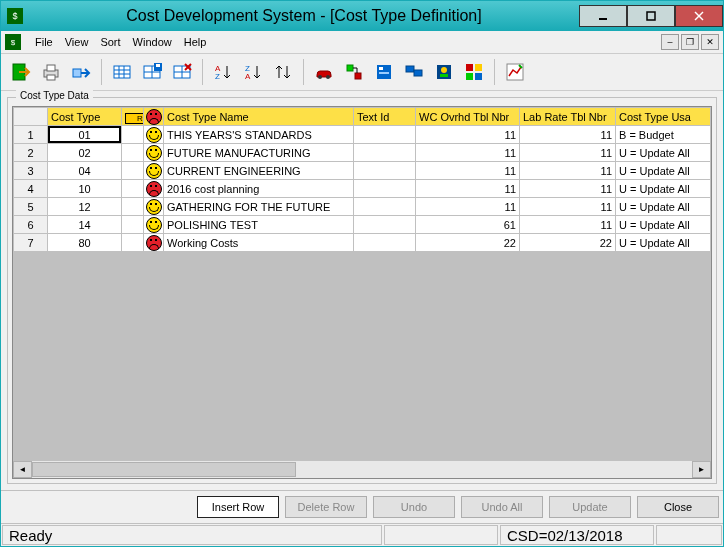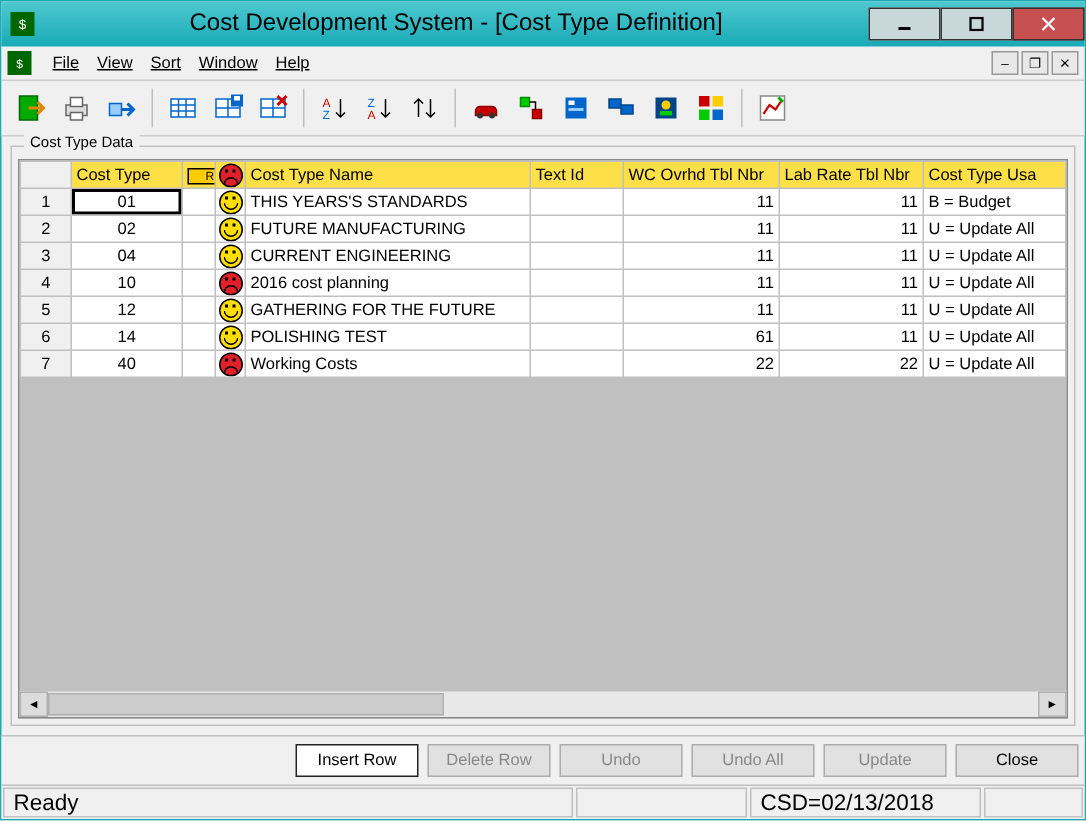--- a/index.html
+++ b/index.html
@@ -5,21 +5,21 @@
 html,body{margin:0;padding:0;font-family:"Segoe UI",Tahoma,sans-serif;font-size:11px;background:#fff;overflow:hidden}
 .window{width:724px;height:547px;border:1px solid #19AAB5;background:#f0f0f0;display:flex;flex-direction:column;box-sizing:border-box}
 .titlebar{height:30px;background:linear-gradient(#4ec8d0,#19AAB5);display:flex;align-items:center;color:#000;position:relative}
 .titlebar .app-icon{width:16px;height:16px;background:#060;margin:0 6px;display:flex;align-items:center;justify-content:center;color:#fff;font-size:9px}
 .titlebar .title{flex:1;text-align:center;font-size:16px}
 .titlebar .controls{display:flex}
 .titlebar .controls .btn{width:46px;height:20px;border:1px solid #333;background:#c8d8d8;margin-top:0;display:flex;align-items:center;justify-content:center}
 .titlebar .controls .close{background:#c75050;color:#fff}
 .menubar{height:22px;background:#f0f0f0;border-bottom:1px solid #ccc;display:flex;align-items:center;padding:0 4px}
 .menubar .mdi-icon{width:16px;height:16px;background:#060;margin-right:8px;color:#fff;font-size:8px;display:flex;align-items:center;justify-content:center}
-.menubar .menu-item{padding:2px 6px;text-decoration:underline;cursor:default}
+.menubar .menu-item{padding:2px 6px;cursor:default}
 .menubar .mdi-controls{margin-left:auto;display:flex;gap:2px}
 .menubar .mdi-controls span{width:16px;height:14px;border:1px solid #999;background:#e8e8e8;display:flex;align-items:center;justify-content:center;font-size:9px}
 .toolbar{height:36px;background:#f0f0f0;border-bottom:1px solid #ccc;display:flex;align-items:center;padding:0 6px;gap:2px}
 .toolbar .tb-btn{width:26px;height:26px;border:1px solid transparent;display:flex;align-items:center;justify-content:center;cursor:default}
 .toolbar .sep{width:1px;height:26px;background:#c0c0c0;margin:0 4px}
 .client{flex:1;padding:6px;display:flex;flex-direction:column;min-height:0}
 .groupbox{flex:1;border:1px solid #c0c0c0;position:relative;padding:8px 4px 4px;display:flex;flex-direction:column;min-height:0}
 .groupbox .legend{position:absolute;top:-8px;left:8px;background:#f0f0f0;padding:0 4px;font-size:10px}
 .grid-wrap{flex:1;border:1px solid #888;background:#c0c0c0;display:flex;flex-direction:column;min-height:0;overflow:hidden}
 .grid{background:#fff;width:100%;border-collapse:collapse;table-layout:fixed}
@@ -305,21 +305,21 @@
                 <td></td>
                 <td class="emo"><span class="smile yellow"></span></td>
                 <td>POLISHING TEST</td>
                 <td></td>
                 <td class="num">61</td>
                 <td class="num">11</td>
                 <td>U = Update All</td>
               </tr>
               <tr>
                 <td class="rowhdr">7</td>
-                <td style="text-align:center">40</td>
+                <td style="text-align:center">80</td>
                 <td></td>
                 <td class="emo"><span class="smile red"></span></td>
                 <td>Working Costs</td>
                 <td></td>
                 <td class="num">22</td>
                 <td class="num">22</td>
                 <td>U = Update All</td>
               </tr>
             </tbody>
         </table>

